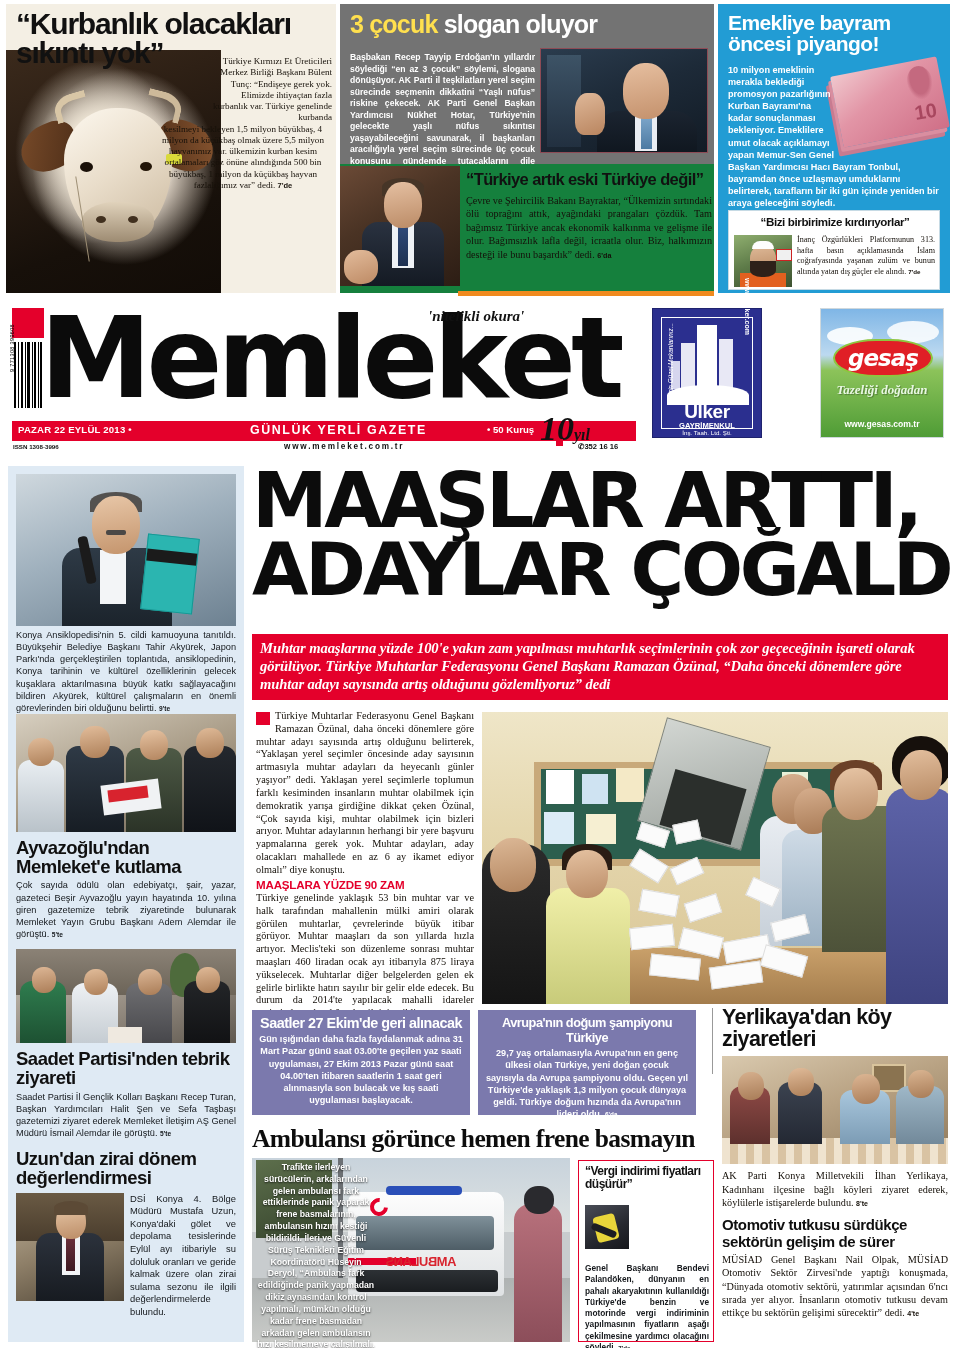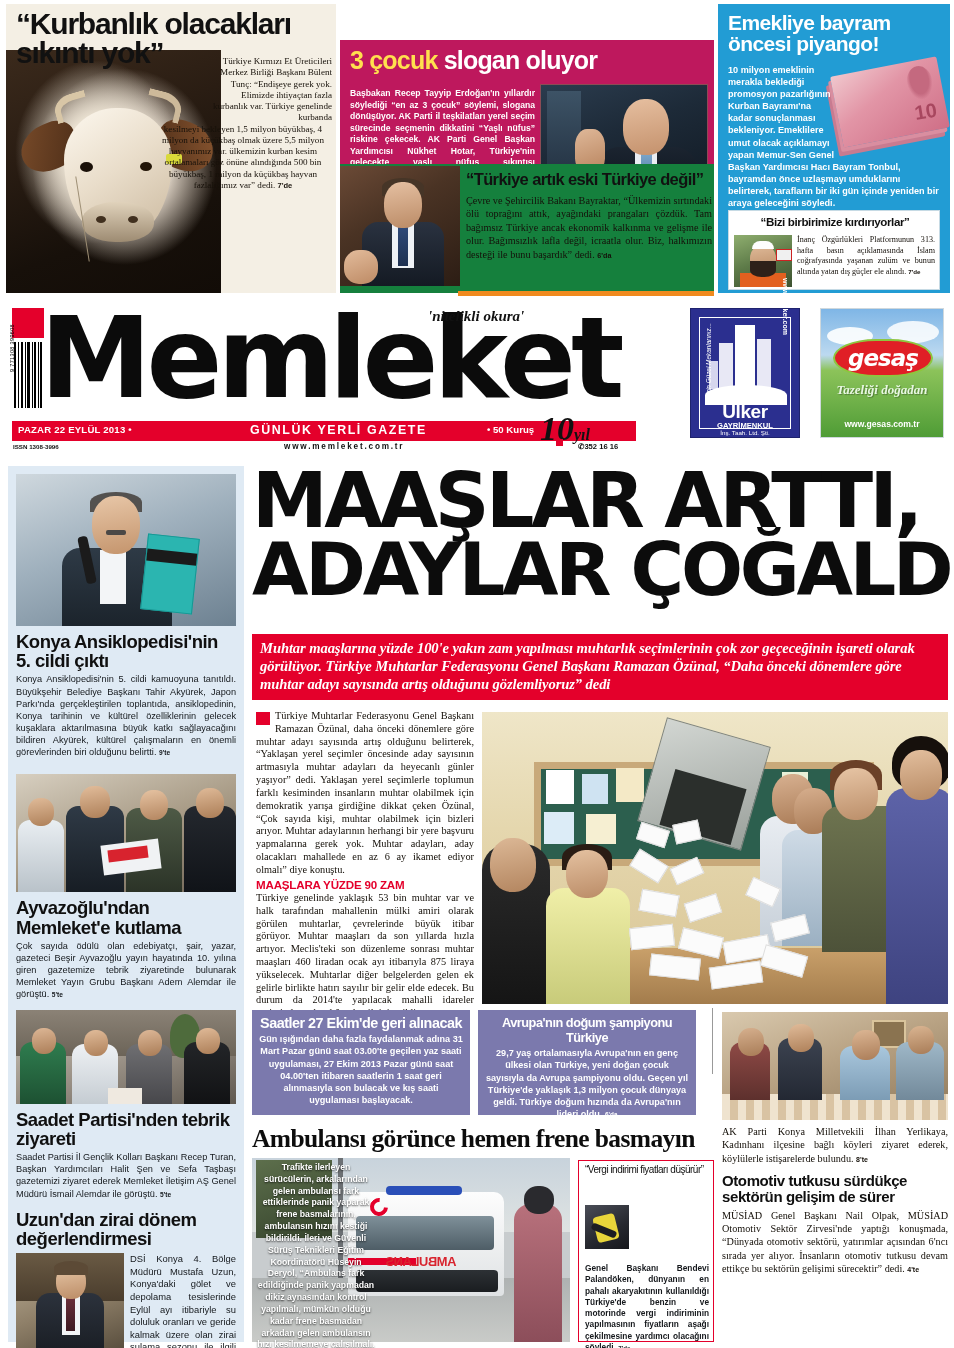--- a/index.html
+++ b/index.html
@@ -57,21 +57,21 @@
       font-weight:bold; font-size:30px; line-height:0.96; letter-spacing:-1.2px;
       color:#111; font-family:"Liberation Sans", sans-serif; }
   .tl-body { position:absolute; right:4px; top:52px; width:128px;
       font-family:"Liberation Serif", serif; font-size:9.1px; line-height:1.24;
       color:#17110a; text-align:right; }
   .tl-body .wide { display:block; width:178px; margin-left:-50px; text-align:center; }
   .tl-body b { font-family:"Liberation Sans", sans-serif; font-size:7.5px; }
 
   
   .tm { position:absolute; left:340px; top:4px; width:374px; height:289px; }
-  .tm-top { position:absolute; left:0; top:0; width:374px; height:160px; background:#be185d;margin-top:36px; }
+  .tm-top { position:absolute; left:0; top:0; width:374px; height:160px; background:#737373; }
   .tm-title { position:absolute; left:10px; top:6px; font-size:25px; font-weight:bold;
       color:#ffffff; letter-spacing:-0.8px; }
   .tm-title .yellow { color:#ffe04e; }
   .tm-body { position:absolute; left:10px; top:48px; width:185px;
       font-size:8.6px; line-height:1.34; color:#ffffff; text-align:justify; font-weight:bold; }
   .tm-photo { position:absolute; left:200px; top:44px; width:168px; height:105px;
       background: linear-gradient(160deg,#2b3c4e 0%,#1d2a38 45%,#121b25 100%);
       border:1px solid #8d4b55; overflow:hidden; }
   .erd-face { position:absolute; left:82px; top:14px; width:46px; height:56px;
       background: linear-gradient(170deg,#e6bfa0,#c4916c); border-radius:46% 46% 44% 44%; }
@@ -164,21 +164,21 @@
       color:#111; letter-spacing:1.8px;padding-left:16px; }
   .mh-10yil { position:absolute; left:540px; top:110px; width:66px; height:44px;
       font-family:"Liberation Serif", serif; font-style:italic; font-weight:bold;
       font-size:34px; color:#111; }
   .mh-10yil .yil { font-size:16px; }
   .mh-10dot { position:absolute; left:556px; top:139px; width:7px; height:7px; background:#e4002b; }
   .mh-redsq2 { position:absolute; left:604px; top:121px; width:32px; height:20px; background:#e4002b; }
   .mh-phone { position:absolute; left:578px; top:142px; font-size:7.6px; font-weight:bold; color:#111; }
 
   
-  .ad-ulker { position:absolute; left:690px; top:308px; width:110px; height:130px;
+  .ad-ulker { position:absolute; left:652px; top:308px; width:110px; height:130px;
       background:#2b2f8f; border:1px solid #1f236e; }
   .ad-ulker .frame { position:absolute; left:8px; top:8px; right:8px; bottom:8px;
       border:1px solid #fff; }
   .ad-ulker .tower { position:absolute; left:44px; top:16px; width:20px; height:64px; background:#fff; }
   .ad-ulker .tower2 { position:absolute; left:28px; top:34px; width:14px; height:46px; background:#e8e8f5; }
   .ad-ulker .tower3 { position:absolute; left:66px; top:30px; width:14px; height:50px; background:#e8e8f5; }
   .ad-ulker .tower4 { position:absolute; left:18px; top:52px; width:9px; height:28px; background:#d6d6ee; }
   .ad-ulker .arc { position:absolute; left:14px; top:76px; width:82px; height:20px;
       background:#fff; border-radius:50% 50% 0 0; }
   .ad-ulker .name { position:absolute; left:0; right:0; top:92px; text-align:center;
@@ -348,21 +348,21 @@
       background:linear-gradient(160deg,#5d6f4c,#35432c); }
   .amb-pole { position:absolute; left:86px; top:0; width:5px; height:132px; background:#6c7074; }
   .amb-text { position:absolute; left:256px; top:1162px; width:120px;
       font-size:8.7px; line-height:1.36; color:#ffffff; text-align:center; font-weight:bold;
       text-shadow: 0 1px 2px rgba(0,0,0,.75); }
 
   
   .vergi { position:absolute; left:578px; top:1160px; width:136px; height:182px;
       background:#fff; border:1.6px solid #e4002b; }
   .vergi .vt { position:absolute; left:6px; top:4px; width:124px;
-      font-size:10px; font-weight:normal; color:#111; line-height:1.05; letter-spacing:-0.5px; }
+      font-size:12px; font-weight:bold; color:#111; line-height:1.05; letter-spacing:-0.5px; }
   .vergi .vp { position:absolute; left:6px; top:44px; width:44px; height:44px;
       background: linear-gradient(150deg,#4a4d57 0%,#26282f 60%,#16171c 100%); overflow:hidden; }
   .vergi .vp .noz { position:absolute; left:10px; top:10px; width:22px; height:26px;
       background:#e8d53a; border-radius:4px; transform:rotate(-14deg); }
   .vergi .vp .noz2 { position:absolute; left:6px; top:22px; width:26px; height:7px;
       background:#1c1d22; border-radius:3px; transform:rotate(22deg); }
   .vergi .vb1 { position:absolute; left:54px; top:44px; width:76px;
       font-size:8.3px; line-height:1.36; color:#15181c; font-weight:bold; }
   .vergi .vb2 { position:absolute; left:6px; top:102px; width:124px;
       font-size:8.3px; line-height:1.36; color:#15181c; font-weight:bold; text-align:justify; }
@@ -567,28 +567,27 @@
           <div class="p1-body"></div>
           <div class="p1-shirt"></div>
           <div class="p1-hair"></div>
           <div class="p1-face"></div>
           <div class="p1-must"></div>
           <div class="p1-mic"></div>
           <div class="p1-book">
               <div class="band"></div>
             </div>
         </div>
-        <div class="ltitle">Konya Ansiklopedisi'nin 5. cildi çıktı</div>
         <div class="lbody">
           <span>Konya Ansiklopedisi'nin 5. cildi kamuoyuna tanıtıldı. Büyükşehir Belediye Başkanı Tahir Akyürek, Japon Parkı'nda gerçekleştirilen toplantıda, ansiklopedinin, Konya tarihinin ve kültürel özelliklerinin gelecek kuşaklara aktarılmasına büyük katkı sağlayacağını bildiren Akyürek, kültürel çalışmaların en önemli görevlerinden biri olduğunu belirtti.</span>
           <b>9'te</b>
         </div>
       </div>
 
-      <div style="margin-top:16px">
+      <div style="margin-top:0">
         <div class="lphoto lp2">
           <div class="figure" style="left:2px;width:46px;height:72px;background:linear-gradient(180deg,#e9eef2,#b9c2c9)"></div>
           <div class="fhead" style="left:12px;top:24px;width:26px;height:28px;background:linear-gradient(170deg,#e0bb99,#ae8059)"></div>
           <div class="figure" style="left:50px;width:58px;height:86px;background:linear-gradient(180deg,#2f3a46,#171d24)"></div>
           <div class="fhead" style="left:64px;top:12px;width:30px;height:32px;background:linear-gradient(170deg,#e2bd9b,#ad7f58)"></div>
           <div class="figure" style="left:110px;width:56px;height:84px;background:linear-gradient(180deg,#4e5a46,#2b3327)"></div>
           <div class="fhead" style="left:124px;top:16px;width:28px;height:30px;background:linear-gradient(170deg,#e6c3a2,#b3855f)"></div>
           <div class="figure" style="left:168px;width:52px;height:86px;background:linear-gradient(180deg,#24282e,#101318)"></div>
           <div class="fhead" style="left:180px;top:14px;width:28px;height:30px;background:linear-gradient(170deg,#dfba98,#ab7d56)"></div>
           <div style="position:absolute;left:86px;top:68px;width:58px;height:30px;background:#f0f2f4;transform:rotate(-7deg)"></div>
@@ -735,20 +734,21 @@
     <div class="vb2">
       <span>Genel Başkanı Bendevi Palandöken, dünyanın en pahalı akaryakıtının kullanıldığı Türkiye'de benzin ve motorinde vergi indiriminin yapılmasının fiyatların aşağı çekilmesine yardımcı olacağını söyledi.</span>
       <b class="pg">7'de</b>
     </div>
   </div>
 
   <div class="rcol">
     <div class="rdiv"></div>
 
     <div>
+      <div class="rtitle">Yerlikaya'dan köy ziyaretleri</div>
       <div class="rphoto">
         <div class="rp-pic"></div>
         <div class="rp-rug"></div>
         <div class="rp-a"></div>
         <div class="rp-af"></div>
         <div class="rp-b"></div>
         <div class="rp-bf"></div>
         <div class="rp-c"></div>
         <div class="rp-cf"></div>
         <div class="rp-d"></div>

